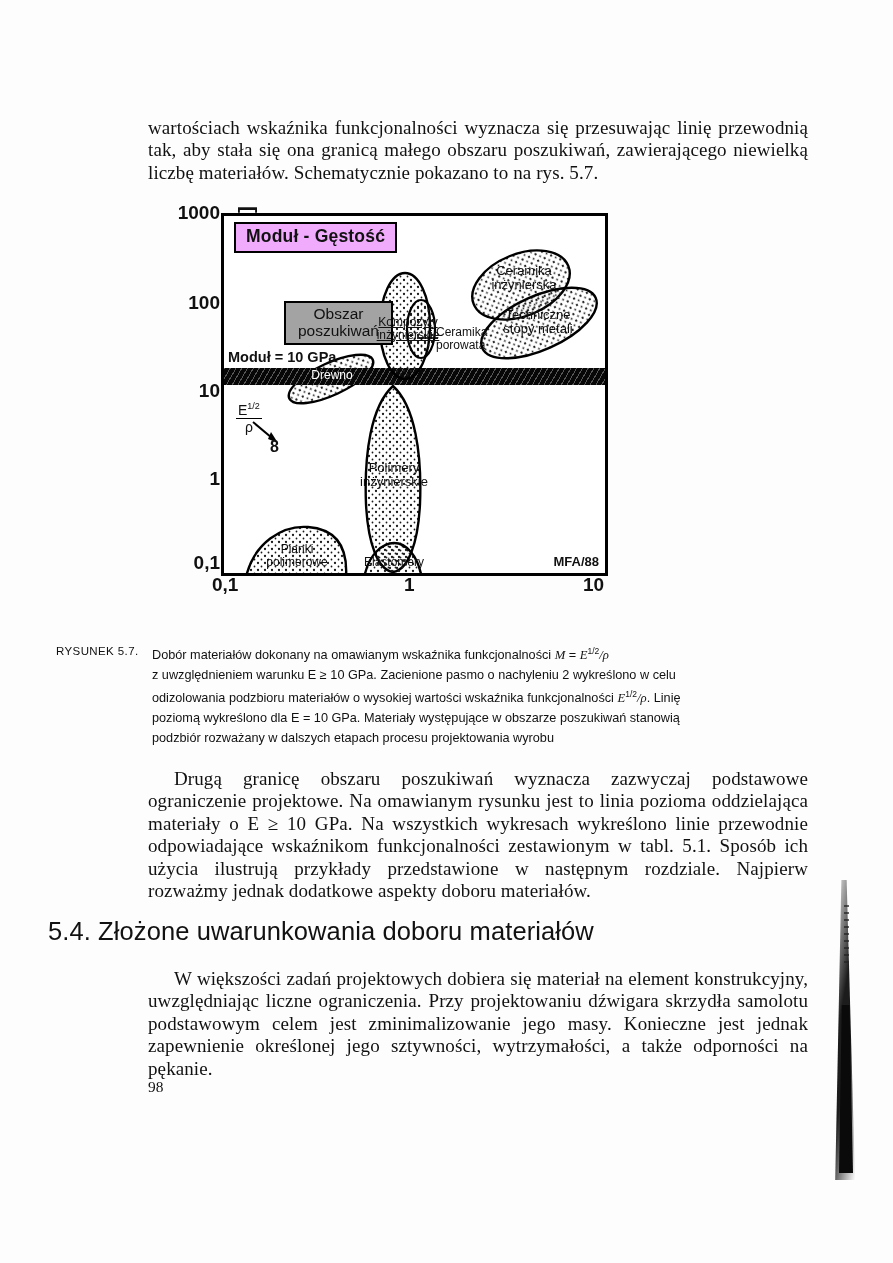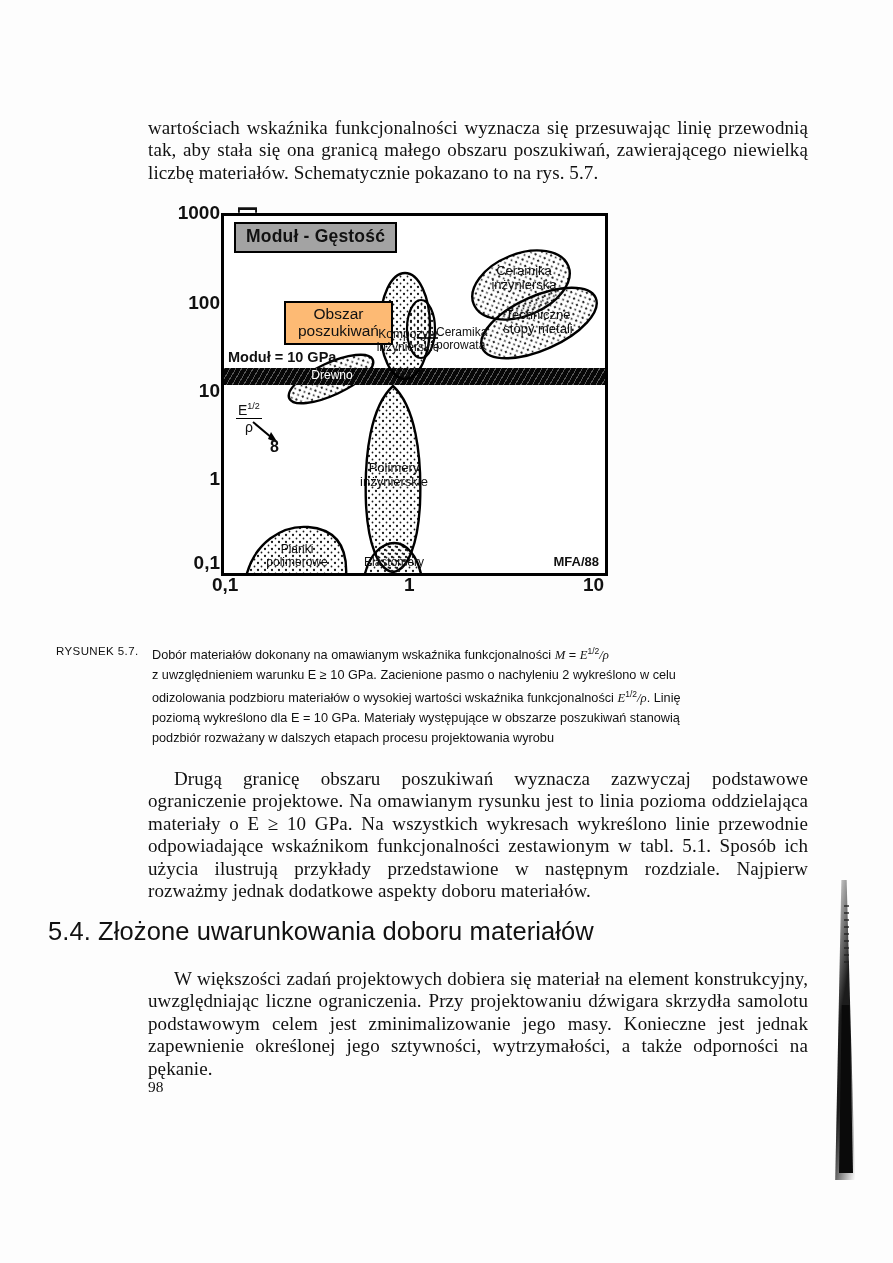--- a/index.html
+++ b/index.html
@@ -140,35 +140,35 @@
     background: #fff;
     overflow: hidden;
   }
 
   .titlebox {
     position: absolute;
     left: 10px;
     top: 6px;
     padding: 2px 10px 4px 10px;
     border: 2.5px solid #000;
-    background: #a3a3a3;
+    background: #f0abfc;
     font-family: "Liberation Sans", "DejaVu Sans", sans-serif;
     font-size: 17.5px;
     font-weight: 700;
     letter-spacing: .2px;
     z-index: 6;
   }
 
   .searchbox {
     position: absolute;
     left: 60px;
     top: 85px;
     padding: 2px 12px 4px 12px;
     border: 2.5px solid #000;
-    background: #fdba74;
+    background: #a3a3a3;
     font-family: "Liberation Sans", "DejaVu Sans", sans-serif;
     font-size: 15.5px;
     line-height: 17px;
     text-align: center;
     z-index: 6;
   }
 
   
   .modline {
     position: absolute;
@@ -358,21 +358,21 @@
       <div class="blabel" style="left:258px; top:92px; width:112px;">
         <div>Techniczne</div>
         <div>stopy metali</div>
       </div>
 
       <div class="bubble" style="left:150px; top:55px;">
         <svg width="62" height="110" viewBox="0 0 62 110">
           <ellipse cx="31" cy="55" rx="25" ry="53" fill="url(#dots)" stroke="#000" stroke-width="2.4"></ellipse>
         </svg>
       </div>
-      <div class="blabel small" style="left:148px; top:112px; width:72px;">
+      <div class="blabel small" style="left:148px; top:100px; width:72px;text-decoration:underline;">
         <div>Kompozyty</div>
         <div>inżynierskie</div>
       </div>
 
       <div class="bubble" style="left:178px; top:82px;">
         <svg width="38" height="62" viewBox="0 0 38 62">
           <ellipse cx="19" cy="31" rx="14" ry="29" fill="url(#dots)" stroke="#000" stroke-width="2.2"></ellipse>
         </svg>
       </div>
       <svg class="leader" style="left:193px; top:118px; width:22px; height:8px;">

